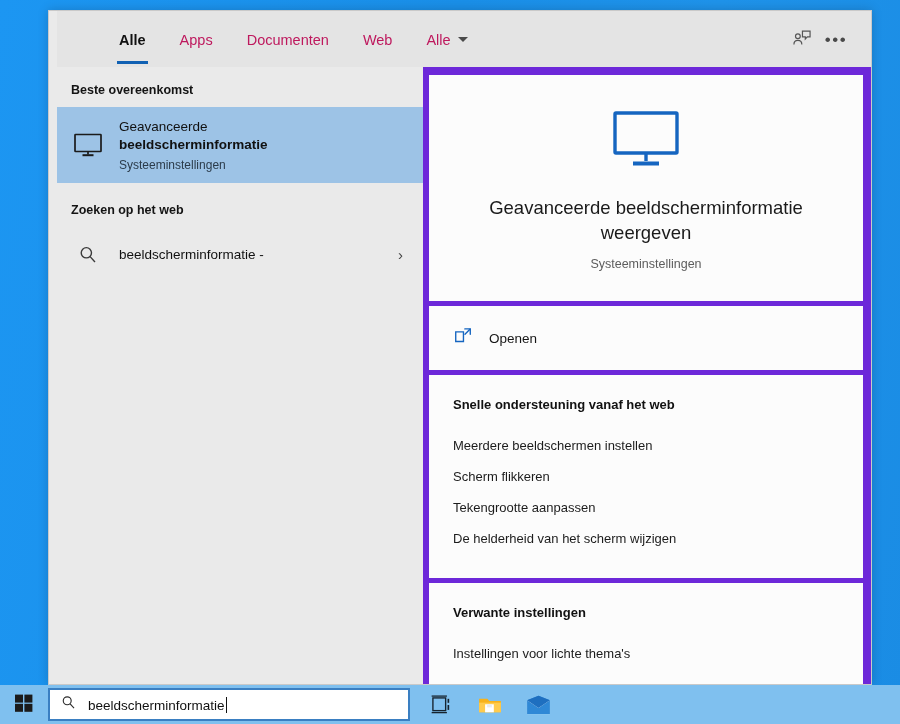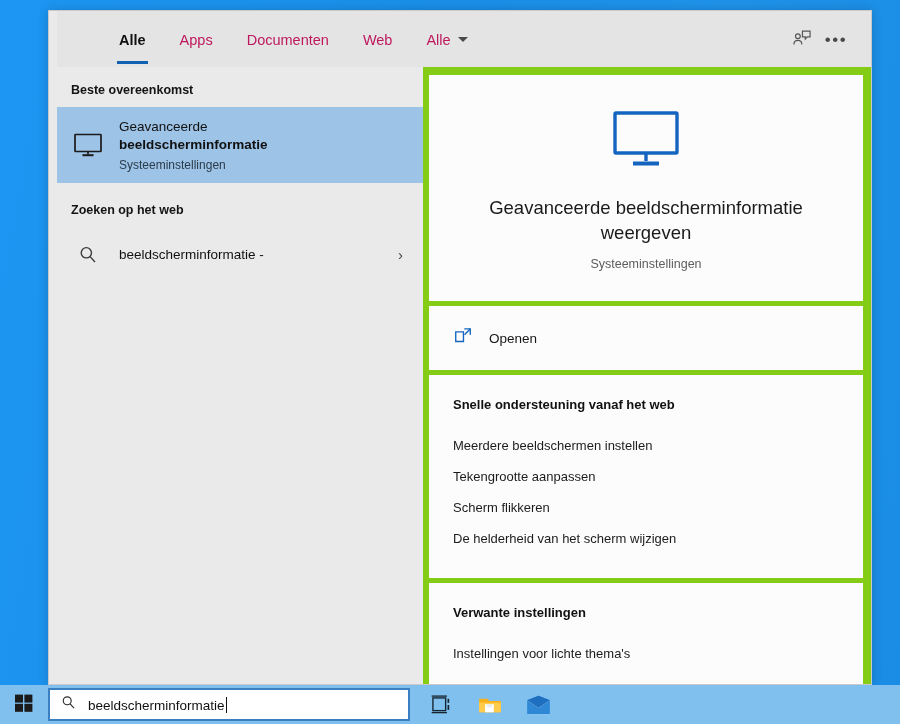--- a/index.html
+++ b/index.html
@@ -79,21 +79,21 @@
     display: flex; align-items: center; justify-content: center;
     color: #555;
   }
   .ellipsis-dots { font-size: 17px; letter-spacing: 1.5px; color: #4a4a4a; line-height: 1; }
 
   
   #panel-body {
     flex: 1 1 auto;
     display: flex;
     min-height: 0;
-    background: #84cc16;
+    background: #6d28d9;
   }
 
   
   #results-column {
     width: 366px;
     flex: 0 0 366px;
     background: #eaeaea;
     padding-top: 10px;
     overflow: hidden;
   }
@@ -333,22 +333,22 @@
             <path d="M13 3.2h6v6" stroke-linecap="round"></path>
             <line x1="13.2" y1="9" x2="18.6" y2="3.6" stroke-linecap="round"></line>
           </svg>
         </span>
         <span id="open-label">Openen</span>
       </div>
 
       <div class="card links-card" id="card-web-support">
         <div class="links-title">Snelle ondersteuning vanaf het web</div>
         <div class="link-item">Meerdere beeldschermen instellen</div>
+        <div class="link-item">Scherm flikkeren</div>
         <div class="link-item">Tekengrootte aanpassen</div>
-        <div class="link-item">Scherm flikkeren</div>
         <div class="link-item">De helderheid van het scherm wijzigen</div>
       </div>
 
       <div class="card links-card" id="card-related">
         <div class="links-title">Verwante instellingen</div>
         <div class="link-item">Instellingen voor lichte thema's</div>
       </div>
 
     </div>
   </div>

